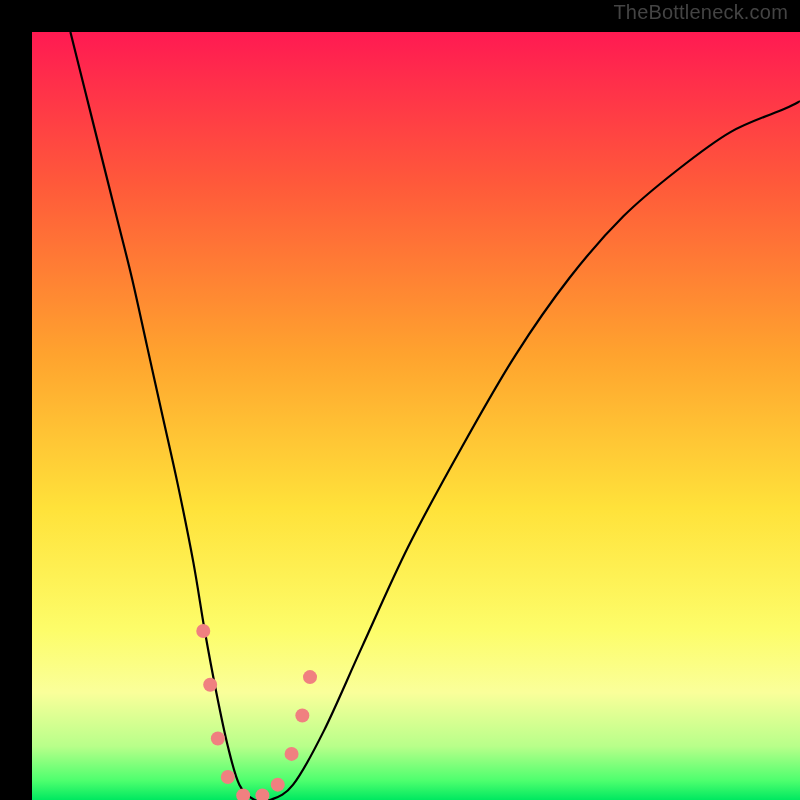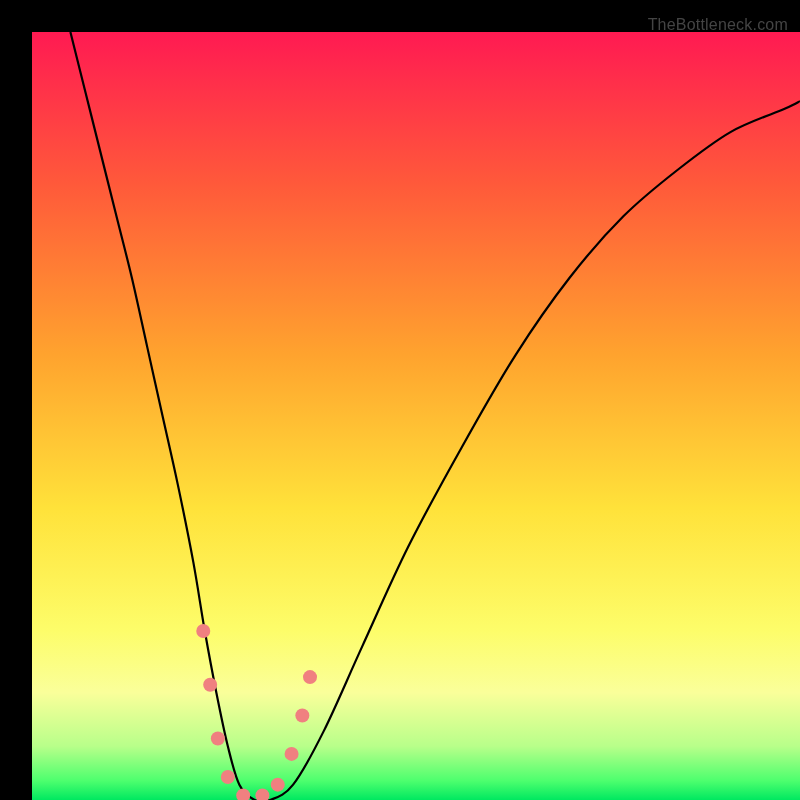--- a/index.html
+++ b/index.html
@@ -22,23 +22,23 @@
   .plot {
     position: absolute;
     left: 32px;
     top: 32px;
     width: 768px;
     height: 768px;
     display: block;
   }
   .watermark {
     position: absolute;
-    top: 16px;
+    top: 1px;
     right: 12px;
-    font-size: 16px;
+    font-size: 20px;
     font-weight: 500;
     color: #444;
     letter-spacing: 0.2px;
     user-select: none;
   }
 </style>
 </head>
 <body>
 
 <div class="frame">

